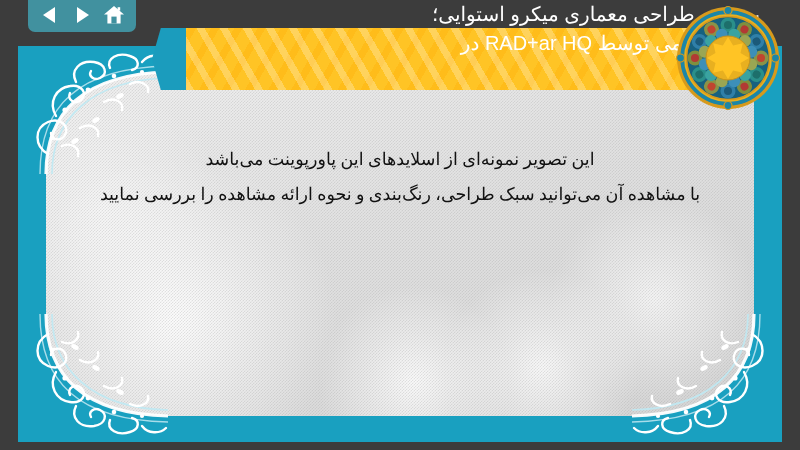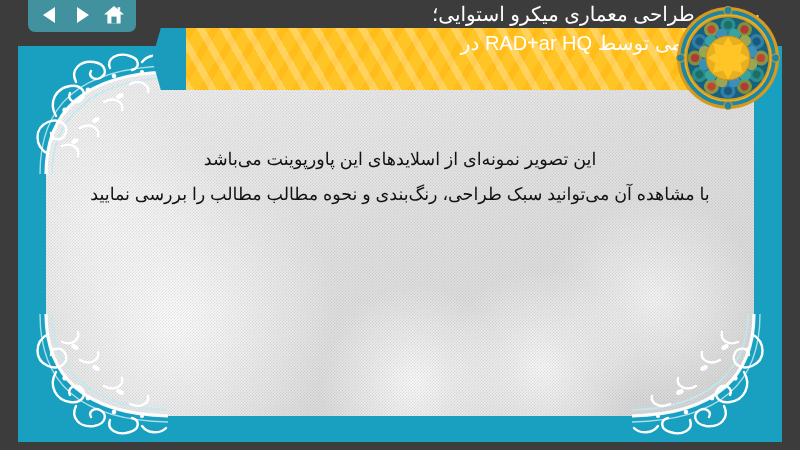--- a/index.html
+++ b/index.html
@@ -178,21 +178,21 @@
     position: absolute;
     left: 40px;
     right: 40px;
     top: 96px;
     direction: rtl;
     text-align: center;
     z-index: 12;
     color: #111111;
     font-size: 17.5px;
     line-height: 35px;
-    font-family: Liberation Sans, sans-serif;
+    font-family: Liberation Serif, serif;
     pointer-events: none;
   }
   #body-text p { white-space: nowrap; }
 </style>
 </head>
 <body>
 
 <div id="viewer">
 
   <div id="navbar">
@@ -310,21 +310,21 @@
           <circle cx="34" cy="92" r="2.4"></circle>
           <ellipse cx="57" cy="95" rx="4" ry="2.4" transform="rotate(-30 57 95)"></ellipse>
           <ellipse cx="78" cy="74" rx="4" ry="2.4" transform="rotate(-30 78 74)"></ellipse>
           <ellipse cx="102" cy="50" rx="4" ry="2.4" transform="rotate(-25 102 50)"></ellipse>
         </g>
       </svg>
     </div>
 
     <div id="body-text">
       <p>این تصویر نمونه‌ای از اسلایدهای این پاورپوینت می‌باشد</p>
-      <p>با مشاهده آن می‌توانید سبک طراحی، رنگ‌بندی و نحوه مطالب مطالب را بررسی نمایید</p>
+      <p>با مشاهده آن می‌توانید سبک طراحی، رنگ‌بندی و نحوه ارائه مشاهده را بررسی نمایید</p>
     </div>
   </div>
 
   <div id="banner-tab"></div>
   <div id="title-banner"></div>
 
   <div id="title-text">
     <div>بررسی طراحی معماری میکرو استوایی؛</div>
     <div>اقدام اقلیمی توسط RAD+ar HQ در</div>
     <div>دریافت</div>

